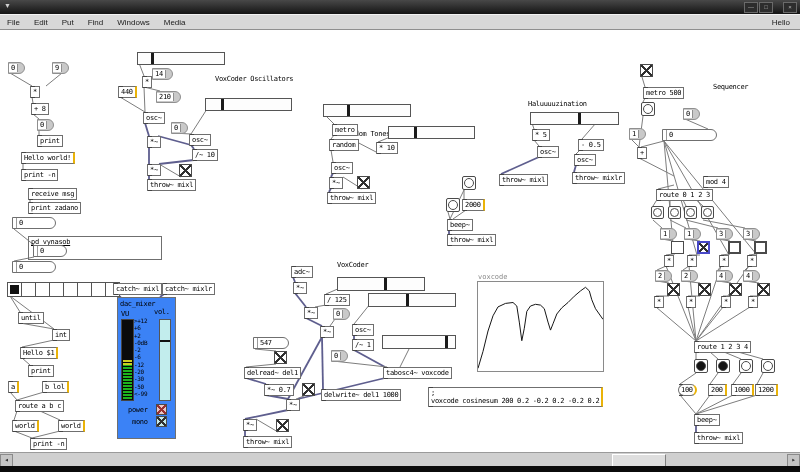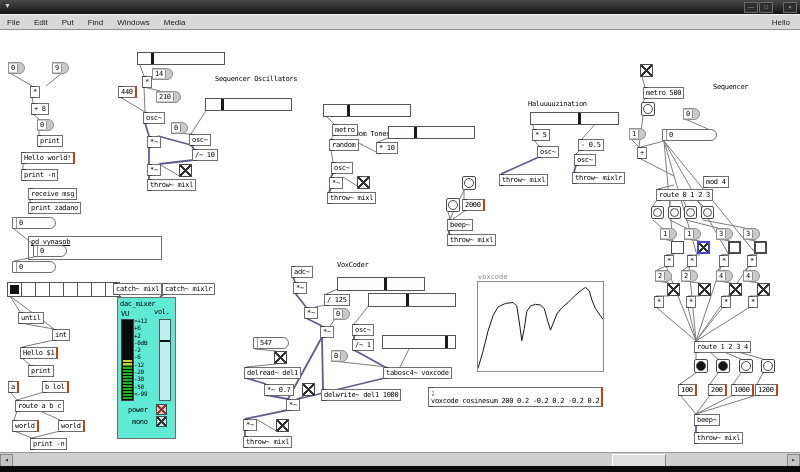--- a/index.html
+++ b/index.html
@@ -23,21 +23,21 @@
   
   #canvas{position:absolute;left:0;top:0;width:800px;height:466px;background:#fff;z-index:0;}
   #wires{position:absolute;left:0;top:0;z-index:1;pointer-events:none;}
   #wires line.c{stroke:#7d7d7d;stroke-width:1;}
   #wires line.s{stroke:#5e5e8e;stroke-width:1.8;}
   .nodetxt{font-size:7px;line-height:8px;letter-spacing:-0.3px;color:#000;}
   .box{position:absolute;background:#fff;border:1px solid #6f6f6f;padding:1px 2px;
        white-space:pre;z-index:2;}
   .box::before{content:"";position:absolute;top:-1px;left:0;width:4px;height:1px;background:#444;}
   .box::after{content:"";position:absolute;bottom:-1px;left:0;width:4px;height:1px;background:#444;}
-  .ms{border-right:2px solid #c2410c;}
+  .ms{border-right:2px solid #eab308;}
   .at{position:absolute;background:#c9c9c9;border:1px solid #8f8f8f;border-radius:0 6px 6px 0;
       padding:1px 6px 1px 0;z-index:2;}
   .at .t{display:block;background:#fff;border-right:1px solid #8f8f8f;padding:0 2px;}
   .aw{position:absolute;background:#fff;border:1px solid #6f6f6f;border-radius:0 6px 6px 0;
       padding:1px 2px 1px 6px;z-index:2;box-sizing:border-box;}
   .aw::before{content:"";position:absolute;left:0;top:0;width:3px;height:100%;
       border-right:1px solid #9a9a9a;}
   .cm{position:absolute;z-index:2;white-space:pre;color:#000;}
   .sub{position:absolute;border:1px solid #6f6f6f;z-index:1;}
   .sub .t{position:absolute;left:2px;top:1px;text-decoration:underline;}
@@ -59,21 +59,21 @@
   .hs{position:absolute;background:#fdfdfd;border:1px solid #555;z-index:2;}
   .hs .knob{position:absolute;top:0;bottom:0;width:3px;background:#1a1a1a;}
   .rd{position:absolute;display:flex;z-index:2;}
   .rd .cell{width:13px;height:13px;border:1px solid #555;margin-left:-1px;background:#fff;
        position:relative;box-sizing:content-box;}
   .rd .cell.on::after{content:"";position:absolute;inset:2px;background:#111;}
   .gr{position:absolute;border:1px solid #8a8a8a;background:#fff;z-index:2;}
   .gr .glabel{position:absolute;top:-9px;left:0;color:#8a8a8a;font-size:7px;letter-spacing:0;}
   
   #dacmixer{position:absolute;left:117px;top:297px;width:57px;height:140px;
-     border:1px solid #6f6f6f;background:#5eead4;z-index:2;}
+     border:1px solid #6f6f6f;background:#3b82f6;z-index:2;}
   #dacmixer .lbl{position:absolute;font-size:7px;letter-spacing:-0.3px;color:#000;white-space:pre;}
   #vumeter{position:absolute;left:3px;top:21px;width:11px;height:80px;background:#0a0a0a;
      border:1px solid #444;}
   #vugreen{position:absolute;left:1px;right:1px;bottom:1px;height:34px;
      background:repeating-linear-gradient(to top,#1db31d 0 2px,#050505 2px 3px);}
   #vuyellow{position:absolute;left:1px;right:1px;bottom:35px;height:5px;
      background:repeating-linear-gradient(to top,#cfcf20 0 2px,#050505 2px 3px);}
   #vuscale{position:absolute;left:16px;top:19px;font-size:6px;line-height:7.3px;
      letter-spacing:-0.3px;color:#000;}
   #volslider{position:absolute;left:41px;top:21px;width:10px;height:80px;background:#c2eded;
@@ -229,21 +229,21 @@
         <line x1="266" y1="395" x2="288" y2="399" class="s"></line>
         <line x1="304" y1="396" x2="296" y2="399" class="c"></line>
         <line x1="385" y1="378" x2="298" y2="399" class="s"></line>
         <line x1="288" y1="410" x2="245" y2="419" class="s"></line>
         <line x1="278" y1="432" x2="256" y2="419" class="c"></line>
         <line x1="245" y1="430" x2="245" y2="436" class="s"></line>
         <line x1="115" y1="294" x2="121" y2="297" class="s"></line>
         <line x1="164" y1="294" x2="160" y2="297" class="s"></line>
       </svg>
     <div id="nodes">
-        <div class="cm nodetxt" style="left: 215px; top: 75px;">Sequencer Oscillators</div>
+        <div class="cm nodetxt" style="left: 215px; top: 75px;">VoxCoder Oscillators</div>
         <div class="cm nodetxt" style="left: 343px; top: 87px; margin-top: 43px;">Random Tones</div>
         <div class="cm nodetxt" style="left: 528px; top: 100px;">Haluuuuzination</div>
         <div class="cm nodetxt" style="left: 713px; top: 83px;">Sequencer</div>
         <div class="cm nodetxt" style="left: 337px; top: 261px;">VoxCoder</div>
         <div class="at nodetxt" style="left: 8px; top: 62px;">
           <span class="t">0</span>
         </div>
         <div class="at nodetxt" style="left: 52px; top: 62px;">
           <span class="t">9</span>
         </div>
@@ -389,21 +389,21 @@
         <div class="tg on" style="left: 757px; top: 283px; width: 13px; height: 13px;"></div>
         <div class="box ob nodetxt" style="left: 654px; top: 296px;"><span class="t">*</span></div>
         <div class="box ob nodetxt" style="left: 686px; top: 296px;"><span class="t">*</span></div>
         <div class="box ob nodetxt" style="left: 721px; top: 296px;"><span class="t">*</span></div>
         <div class="box ob nodetxt" style="left: 748px; top: 296px;"><span class="t">*</span></div>
         <div class="box ob nodetxt" style="left: 694px; top: 341px;"><span class="t">route 1 2 3 4</span></div>
         <div class="bng fill" style="left: 694px; top: 359px; width: 14px; height: 14px;"></div>
         <div class="bng fill" style="left: 716px; top: 359px; width: 14px; height: 14px;"></div>
         <div class="bng" style="left: 739px; top: 359px; width: 14px; height: 14px;"></div>
         <div class="bng" style="left: 761px; top: 359px; width: 14px; height: 14px;"></div>
-        <div class="box ms nodetxt" style="left: 678px; top: 384px;"><span class="t">100</span></div>
+        <div class="box ms nodetxt" style="left: 678px; top: 384px; border-radius: 6px;"><span class="t">100</span></div>
         <div class="box ms nodetxt" style="left: 708px; top: 384px;"><span class="t">200</span></div>
         <div class="box ms nodetxt" style="left: 731px; top: 384px;"><span class="t">1000</span></div>
         <div class="box ms nodetxt" style="left: 755px; top: 384px;"><span class="t">1200</span></div>
         <div class="box ob nodetxt" style="left: 694px; top: 414px;"><span class="t">beep~</span></div>
         <div class="box ob nodetxt" style="left: 694px; top: 432px;"><span class="t">throw~ mixl</span></div>
         <div class="box ob nodetxt" style="left: 113px; top: 283px;"><span class="t">catch~ mixl</span></div>
         <div class="box ob nodetxt" style="left: 162px; top: 283px;"><span class="t">catch~ mixlr</span></div>
         <div class="box ob nodetxt" style="left: 291px; top: 266px;"><span class="t">adc~</span></div>
         <div class="box ob nodetxt" style="left: 293px; top: 282px;"><span class="t">*~</span></div>
         <div class="hs" style="left: 337px; top: 277px; width: 86px; height: 12px;">

